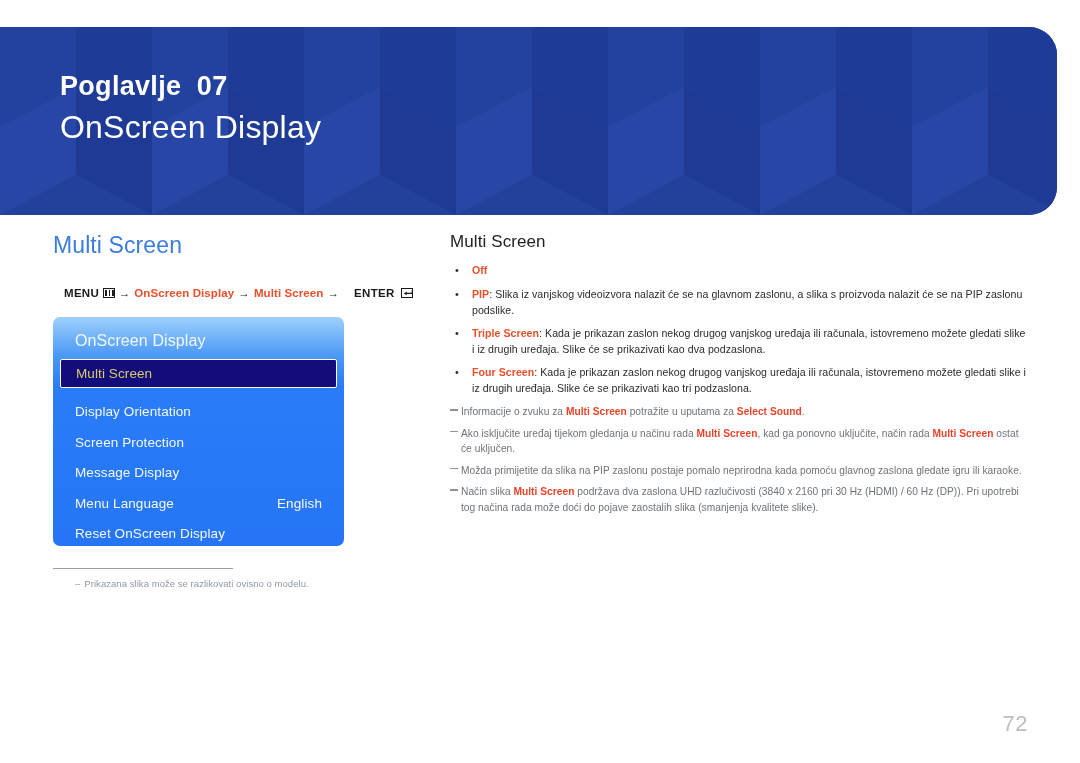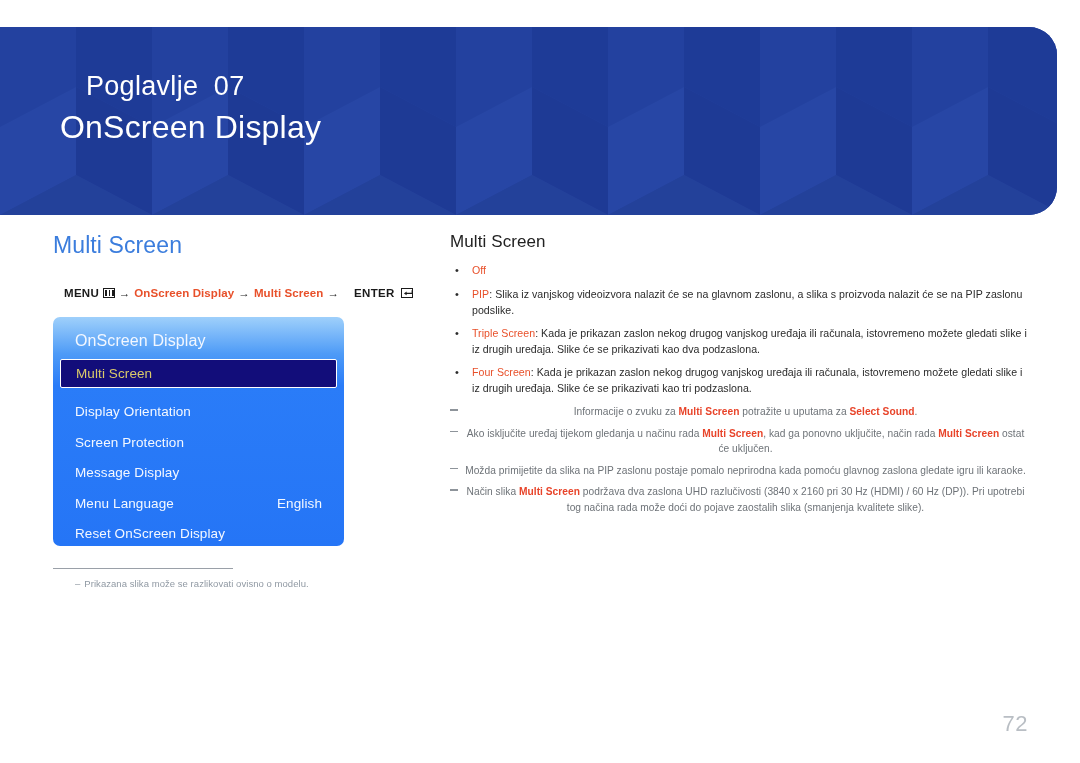--- a/index.html
+++ b/index.html
@@ -35,25 +35,24 @@
     height: 100%;
   }
   .banner-text {
     position: absolute;
     left: 60px;
     top: 42px;
     color: #ffffff;
   }
   .chapter-line {
     font-size: 27px;
-    font-weight: 400;
+    font-weight: 700;
     letter-spacing: 0.3px;
     line-height: 1.3;
     white-space: pre;
-    margin-left: 26px;
   }
   .chapter-title {
     font-size: 32px;
     font-weight: 400;
     letter-spacing: 0.2px;
     line-height: 1.35;
     margin-top: 2px;
   }
 
   
@@ -234,24 +233,24 @@
     flex: 0 0 auto;
     width: 22px;
     text-align: left;
     padding-left: 5px;
     box-sizing: border-box;
     color: #2b2b2b;
     font-size: 11px;
     line-height: 1.5;
   }
   .bullet .btext { flex: 1 1 auto; }
-  .term { color: #e8502a; font-weight: 400; }
+  .term { color: #e8502a; font-weight: 700; }
   .term-plain { color: #2b2b2b; }
 
-  .notes { margin-top: 8px; text-align: center; }
+  .notes { margin-top: 8px; }
   .note {
     display: flex;
     font-size: 10.2px;
     line-height: 1.52;
     color: #6e7378;
     margin-bottom: 6px;
     letter-spacing: 0.03px;
   }
   .note .ndash {
     flex: 0 0 auto;

